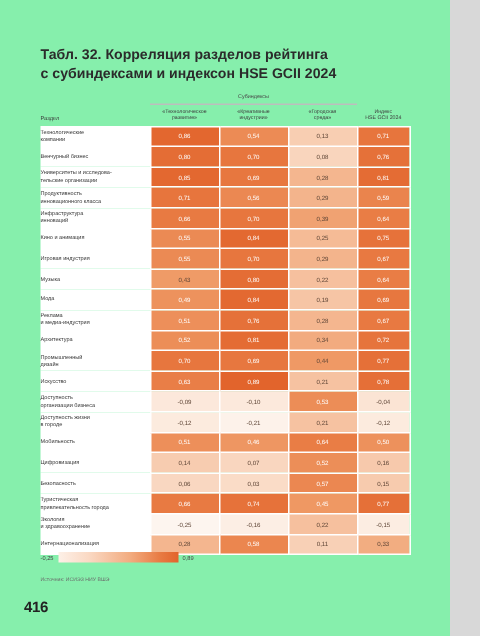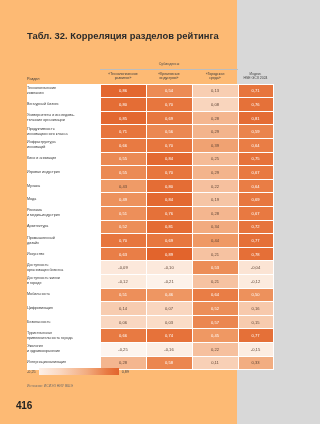--- a/index.html
+++ b/index.html
@@ -9,23 +9,23 @@
   }
   body {
     width: 300px;
     height: 424px;
     overflow: hidden;
     font-family: "Liberation Sans", sans-serif;
     -webkit-font-smoothing: antialiased;
   }
   .page {
     position: relative;
-    width: 237px;
+    width: 300px;
     height: 424px;
-    background: #fdba74;
+    background: #86efac;
     box-sizing: border-box;
   }
   .title {
     position: absolute;
     left: 27px;
     top: 29px;
     width: 250px;
     font-size: 9.4px;
     line-height: 13px;
     color: #2b2b2b;
@@ -138,20 +138,21 @@
     letter-spacing: -0.2px;
   }
 </style>
 </head>
 <body>
 
 <div class="page">
 
   <div class="title">
     <span class="ln">Табл. 32. Корреляция разделов рейтинга</span>
+    <span class="ln">с субиндексами и индексон HSE GCII 2024</span>
   </div>
 
   <div class="tablewrap">
     <table class="matrix">
       <colgroup>
         <col class="c0">
           <col class="c1">
           <col class="c2">
           <col class="c3">
           <col class="c4">

